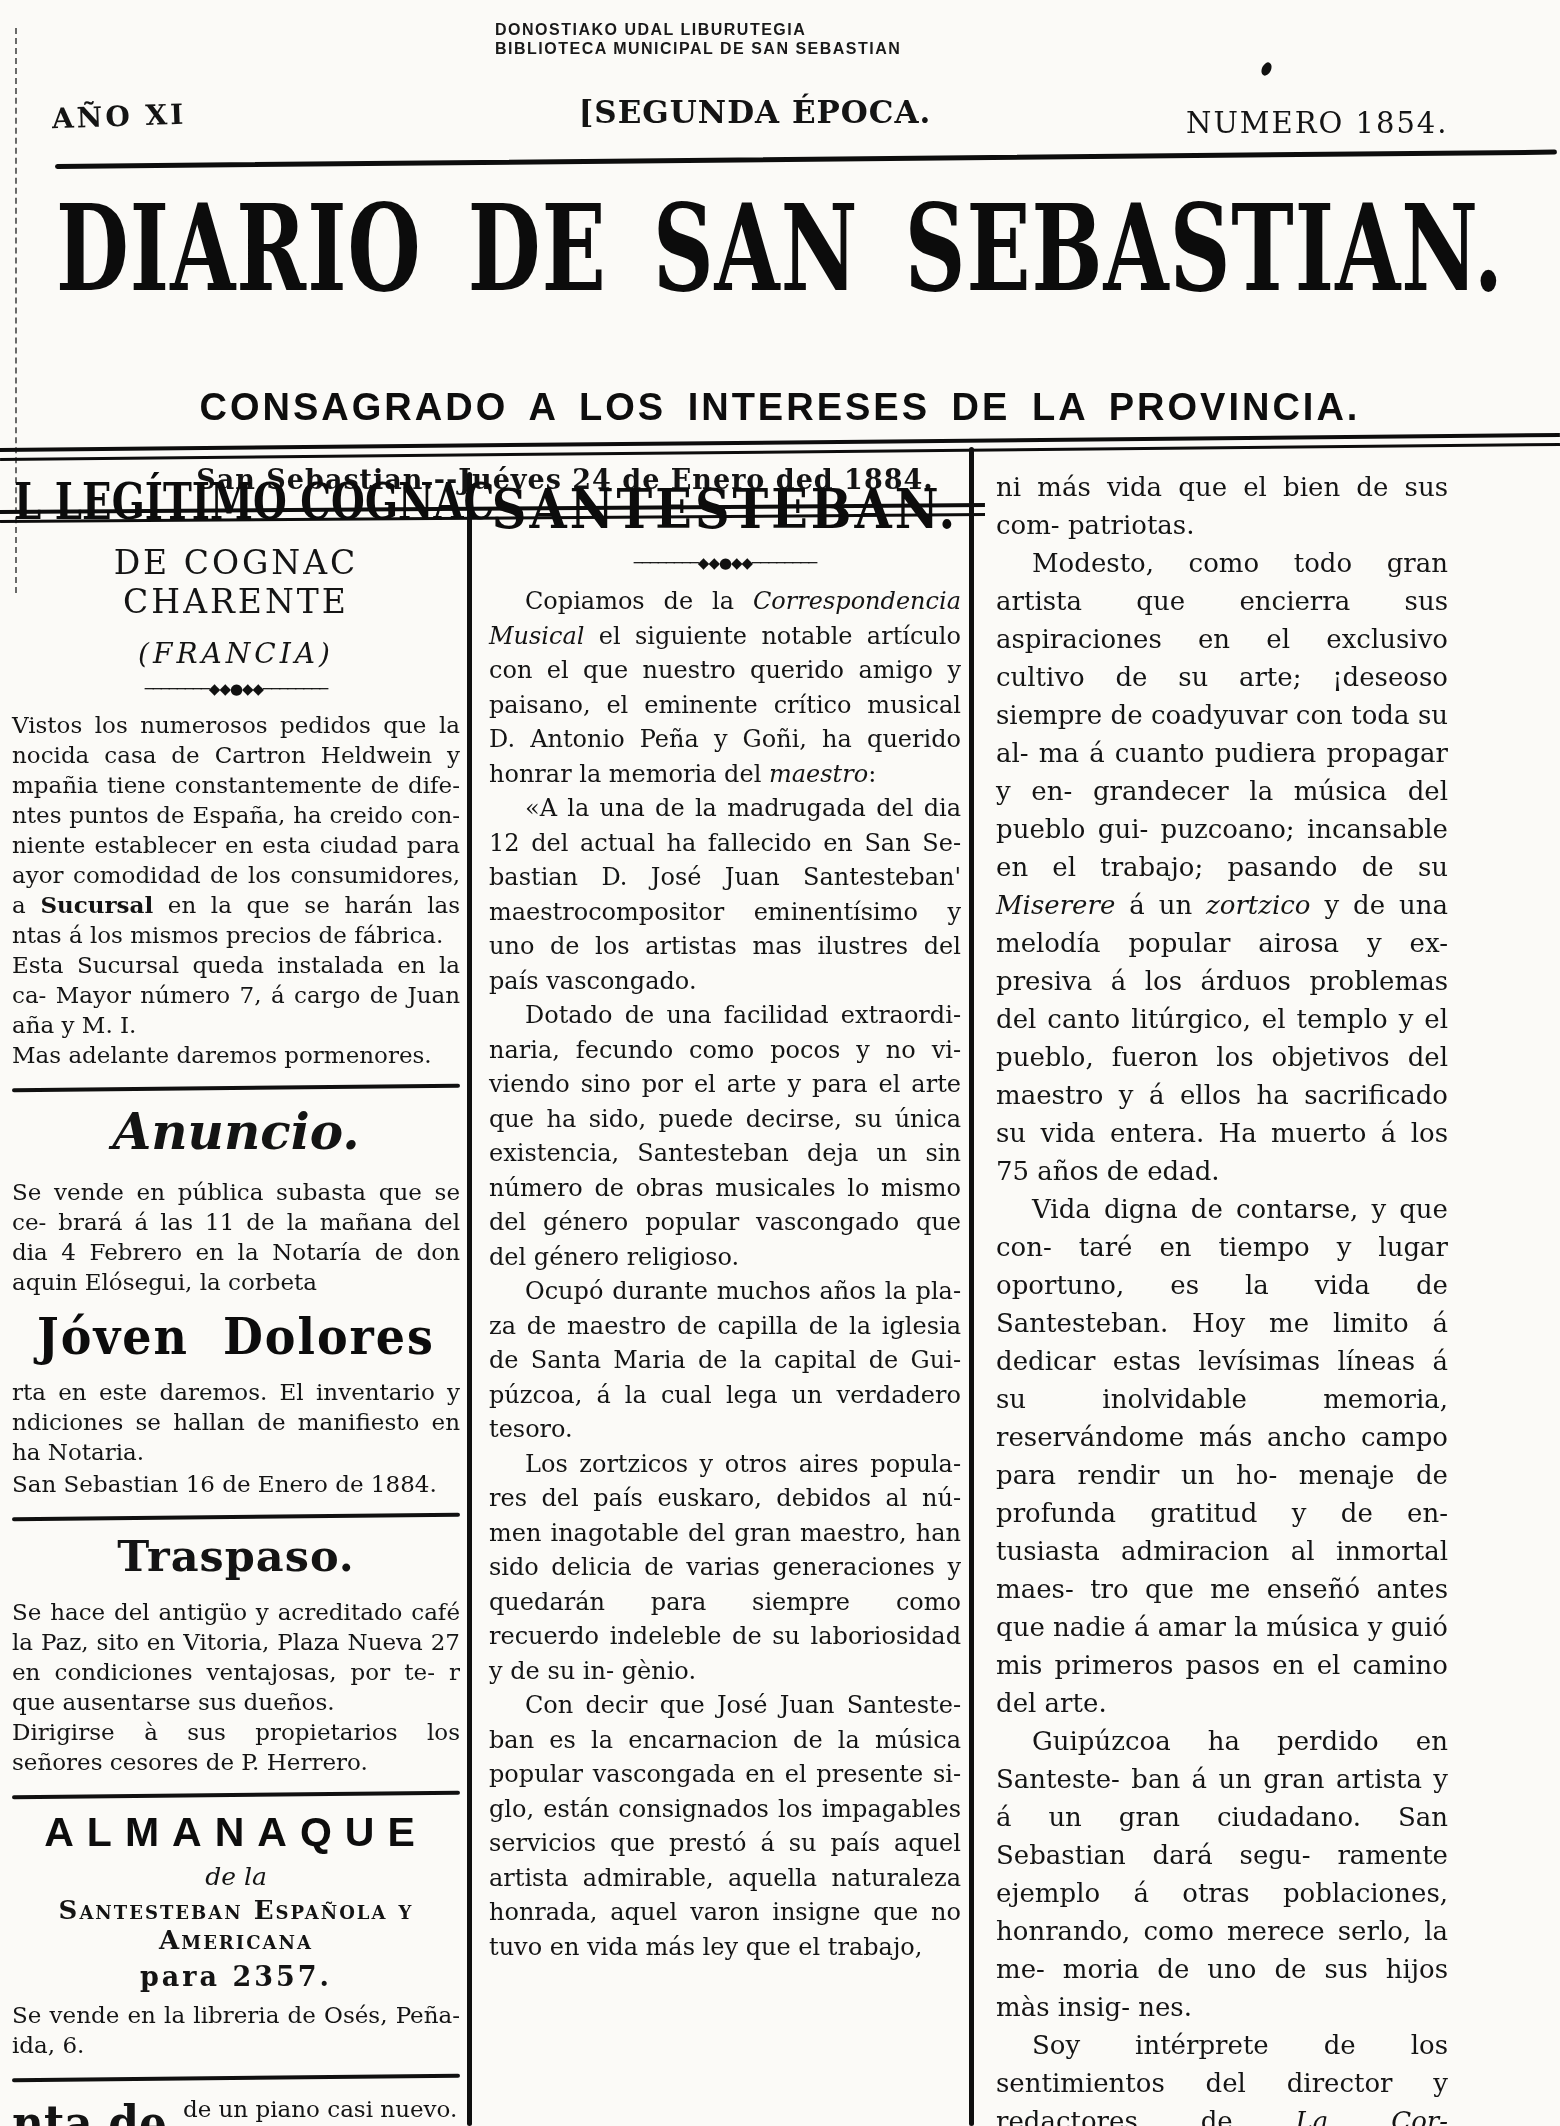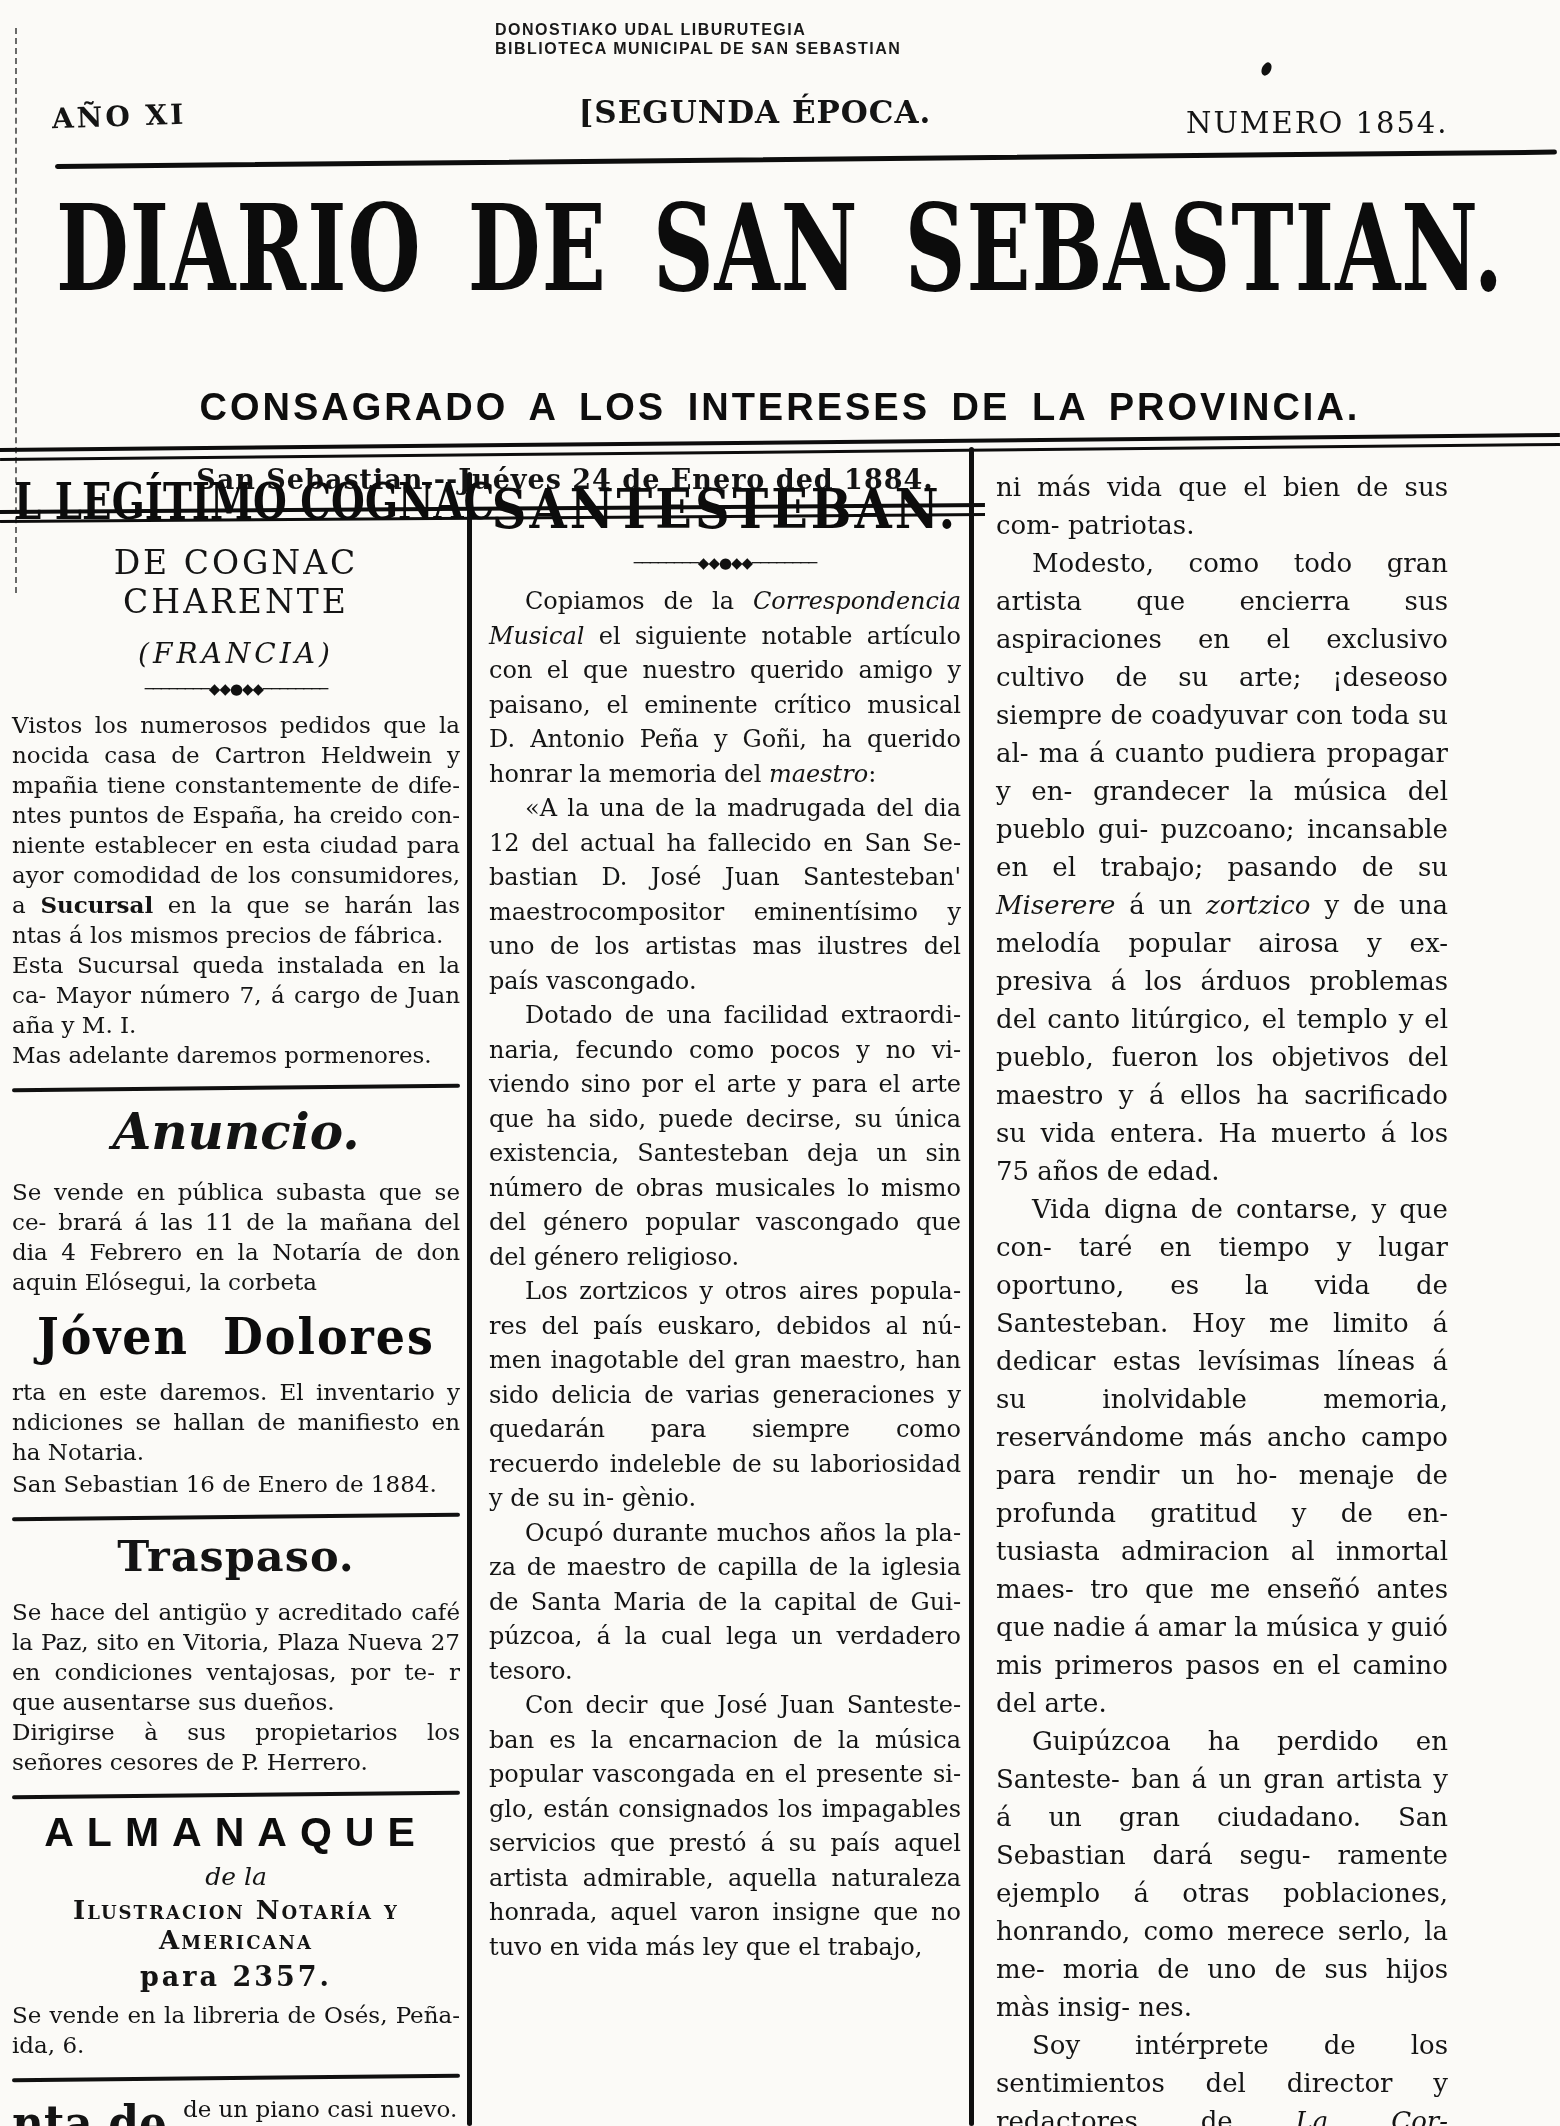--- a/index.html
+++ b/index.html
@@ -150,21 +150,21 @@
           <p class="para">Se hace del antigüo y acreditado café la Paz, sito en Vitoria, Plaza Nueva 27 en condiciones ventajosas, por te- r que ausentarse sus dueños.</p>
           <p class="para">Dirigirse à sus propietarios los señores cesores de P. Herrero.</p>
         </div>
     </section>
 
     <div class="hrule"></div>
 
     <section>
       <div class="alm-title">ALMANAQUE</div>
       <div class="alm-sub1">de la</div>
-      <div class="alm-sub2">Ilustracion Notaría y Americana</div>
+      <div class="alm-sub2">Santesteban Española y Americana</div>
       <div class="alm-sub3">para 2357.</div>
       <p class="alm-body">Se vende en la libreria de Osés, Peña- ida, 6.</p>
     </section>
 
     <div class="hrule"></div>
 
     <section>
       <div class="venta">
         <div class="venta-title">nta de</div>
         <div class="venta-lines">
@@ -176,22 +176,22 @@
     </section>
   </div>
 
   <div class="abs col-mid bm">
     <div class="mid-title">SANTESTEBAN.</div>
     <div class="orn mid-orn">────────◆◆●◆◆────────</div>
     <div class="plist">
         <p class="para">Copiamos de la <i>Correspondencia Musical</i> el siguiente notable artículo con el que nuestro querido amigo y paisano, el eminente crítico musical D. Antonio Peña y Goñi, ha querido honrar la memoria del <i>maestro</i>:</p>
         <p class="para">«A la una de la madrugada del dia 12 del actual ha fallecido en San Se- bastian D. José Juan Santesteban' maestrocompositor eminentísimo y uno de los artistas mas ilustres del país vascongado.</p>
         <p class="para">Dotado de una facilidad extraordi- naria, fecundo como pocos y no vi- viendo sino por el arte y para el arte que ha sido, puede decirse, su única existencia, Santesteban deja un sin número de obras musicales lo mismo del género popular vascongado que del género religioso.</p>
+        <p class="para">Ocupó durante muchos años la pla- za de maestro de capilla de la iglesia de Santa Maria de la capital de Gui- púzcoa, á la cual lega un verdadero tesoro.</p>
         <p class="para">Los zortzicos y otros aires popula- res del país euskaro, debidos al nú- men inagotable del gran maestro, han sido delicia de varias generaciones y quedarán para siempre como recuerdo indeleble de su laboriosidad y de su in- gènio.</p>
-        <p class="para">Ocupó durante muchos años la pla- za de maestro de capilla de la iglesia de Santa Maria de la capital de Gui- púzcoa, á la cual lega un verdadero tesoro.</p>
         <p class="para">Con decir que José Juan Santeste- ban es la encarnacion de la música popular vascongada en el presente si- glo, están consignados los impagables servicios que prestó á su país aquel artista admirable, aquella naturaleza honrada, aquel varon insigne que no tuvo en vida más ley que el trabajo,</p>
       </div>
   </div>
 
   <div class="abs col-right br">
     <div class="plist">
         <p class="para">ni más vida que el bien de sus com- patriotas.</p>
         <p class="para">Modesto, como todo gran artista que encierra sus aspiraciones en el exclusivo cultivo de su arte; ¡deseoso siempre de coadyuvar con toda su al- ma á cuanto pudiera propagar y en- grandecer la música del pueblo gui- puzcoano; incansable en el trabajo; pasando de su <i>Miserere</i> á un <i>zortzico</i> y de una melodía popular airosa y ex- presiva á los árduos problemas del canto litúrgico, el templo y el pueblo, fueron los objetivos del maestro y á ellos ha sacrificado su vida entera. Ha muerto á los 75 años de edad.</p>
         <p class="para">Vida digna de contarse, y que con- taré en tiempo y lugar oportuno, es la vida de Santesteban. Hoy me limito á dedicar estas levísimas líneas á su inolvidable memoria, reservándome más ancho campo para rendir un ho- menaje de profunda gratitud y de en- tusiasta admiracion al inmortal maes- tro que me enseñó antes que nadie á amar la música y guió mis primeros pasos en el camino del arte.</p>
         <p class="para">Guipúzcoa ha perdido en Santeste- ban á un gran artista y á un gran ciudadano. San Sebastian dará segu- ramente ejemplo á otras poblaciones, honrando, como merece serlo, la me- moria de uno de sus hijos màs insig- nes.</p>

